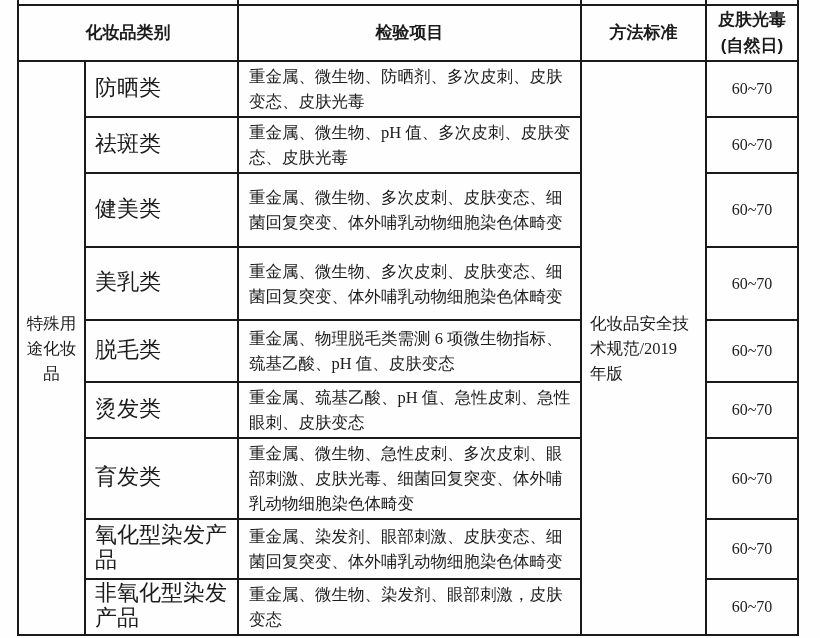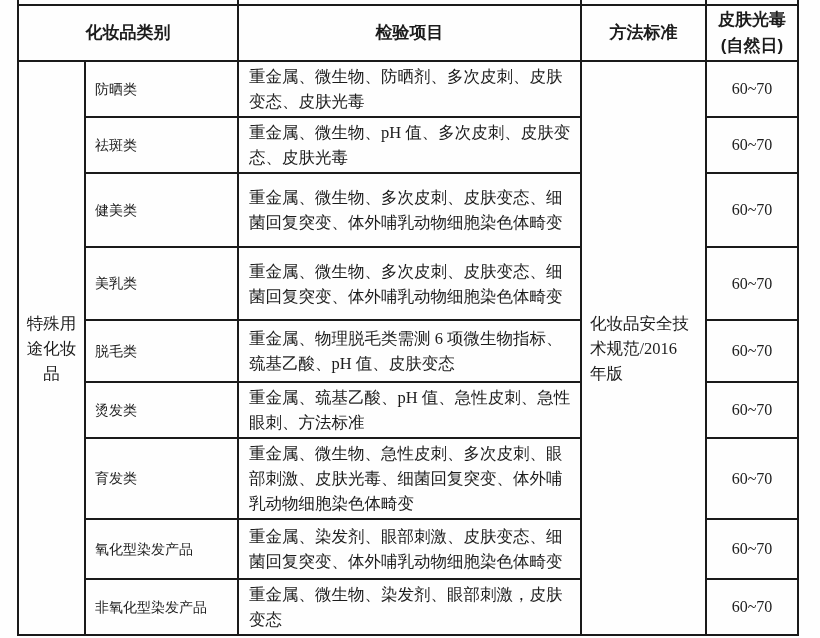--- a/index.html
+++ b/index.html
@@ -47,22 +47,22 @@
   .cell-cat-group {
     font-family: "Liberation Serif", "DejaVu Serif", serif;
     font-size: 16.5px;
     line-height: 25px;
     text-align: center;
     word-break: break-all;
     padding: 0 1px;
     border-radius: 7px;
   }
   .cell-sub {
-    font-family: Liberation Serif, serif;
-    font-size: 14px;
+    font-family: Liberation Mono, monospace;
+    font-size: 22px;
     line-height: 25px;
     text-align: left;
     padding: 2px 2px 2px 9px;
     word-break: break-all;
   }
   .cell-items {
     font-family: "Liberation Serif", "DejaVu Serif", serif;
     font-size: 16.5px;
     line-height: 25px;
     text-align: left;
@@ -114,21 +114,21 @@
       <th>
         <div>皮肤光毒</div>
         <div>(自然日)</div>
       </th>
     </tr>
 
     <tr style="height:55px">
       <td class="cell-cat-group" rowspan="9">特殊用途化妆品</td>
       <td class="cell-sub">防晒类</td>
       <td class="cell-items">重金属、微生物、防晒剂、多次皮刺、皮肤变态、皮肤光毒</td>
-      <td class="cell-standard" rowspan="9">化妆品安全技术规范/2016 年版</td>
+      <td class="cell-standard" rowspan="9">化妆品安全技术规范/2019 年版</td>
       <td class="cell-limit">60~70</td>
     </tr>
 
     <tr style="height:49px">
       <td class="cell-sub">祛斑类</td>
       <td class="cell-items">重金属、微生物、pH 值、多次皮刺、皮肤变态、皮肤光毒</td>
       <td class="cell-limit">60~70</td>
     </tr>
 
     <tr style="height:74px">
@@ -144,21 +144,21 @@
     </tr>
 
     <tr style="height:62px">
       <td class="cell-sub">脱毛类</td>
       <td class="cell-items">重金属、物理脱毛类需测 6 项微生物指标、巯基乙酸、pH 值、皮肤变态</td>
       <td class="cell-limit">60~70</td>
     </tr>
 
     <tr style="height:47px">
       <td class="cell-sub">烫发类</td>
-      <td class="cell-items">重金属、巯基乙酸、pH 值、急性皮刺、急性眼刺、方法标准</td>
+      <td class="cell-items">重金属、巯基乙酸、pH 值、急性皮刺、急性眼刺、皮肤变态</td>
       <td class="cell-limit">60~70</td>
     </tr>
 
     <tr style="height:75px">
       <td class="cell-sub">育发类</td>
       <td class="cell-items">重金属、微生物、急性皮刺、多次皮刺、眼部刺激、皮肤光毒、细菌回复突变、体外哺乳动物细胞染色体畸变</td>
       <td class="cell-limit">60~70</td>
     </tr>
 
     <tr style="height:60px">

